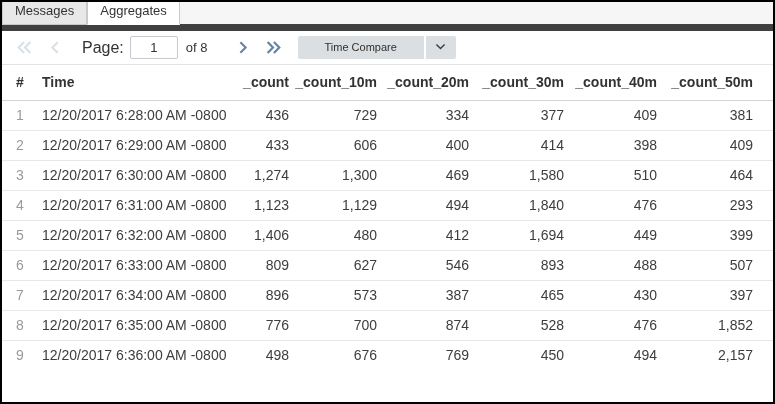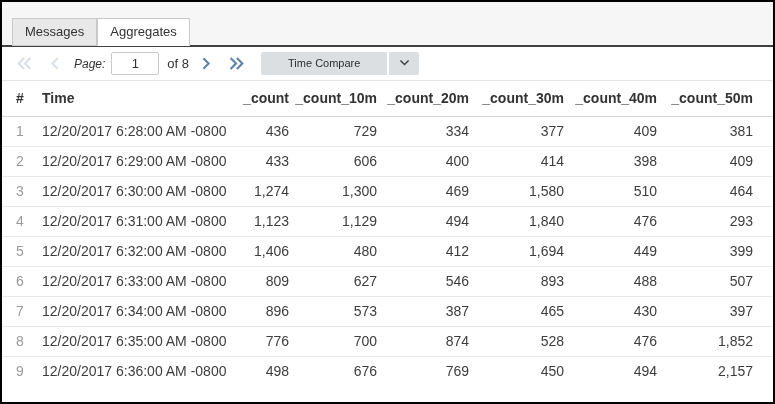--- a/index.html
+++ b/index.html
@@ -10,24 +10,23 @@
     width: 775px; height: 404px;
     border: 2px solid #000;
     background: #fff;
     overflow: hidden;
   }
 
   
   .tabbar {
     display: flex;
     align-items: flex-end;
-    height: 45px;
-    padding-left: 10px;
+    height: 29px;
     background: #f6f6f6;
-    border-bottom: 2px solid #404040;
+    border-bottom: 7px solid #404040;
   }
   .tab {
     font-size: 13px;
     color: #333;
     padding: 5px 12px 6px;
     min-width: 82px;
     text-align: center;
     border: 1px solid #c9c9c9;
     margin-bottom: -1px;
     cursor: default;
@@ -47,33 +46,33 @@
   .pager-btn {
     display: inline-flex;
     align-items: center;
     justify-content: center;
     width: 22px; height: 22px;
     margin-right: 8px;
   }
   .pager-btn svg { display: block; }
   .pager-enabled  { color: #5f84aa; cursor: pointer; }
   .pager-disabled { color: #d9e0e7; }
-  .page-label { font-size: 12px; color: #333; margin: 0 6px 0 0; font-style: italic; }
+  .page-label { font-size: 16px; color: #333; margin: 0 6px 0 8px; }
   .page-input {
     width: 48px; height: 23px;
     border: 1px solid #c6cace;
     border-radius: 2px;
     text-align: center;
     font-size: 13px;
     color: #333;
     font-family: "Liberation Sans", sans-serif;
     outline: none;
     margin-right: 8px;
   }
-  .page-total { font-size: 13px; color: #333; margin-right: 6px; white-space: nowrap; }
+  .page-total { font-size: 13px; color: #333; margin-right: 24px; white-space: nowrap; }
 
   .tc-btn { display: flex; margin-left: 6px; cursor: pointer; }
   .tc-main {
     background: #dcdfe2;
     color: #2f2f2f;
     font-size: 11px;
     padding: 5px 27px 6px;
     border-radius: 2px 0 0 2px;
     white-space: nowrap;
   }

